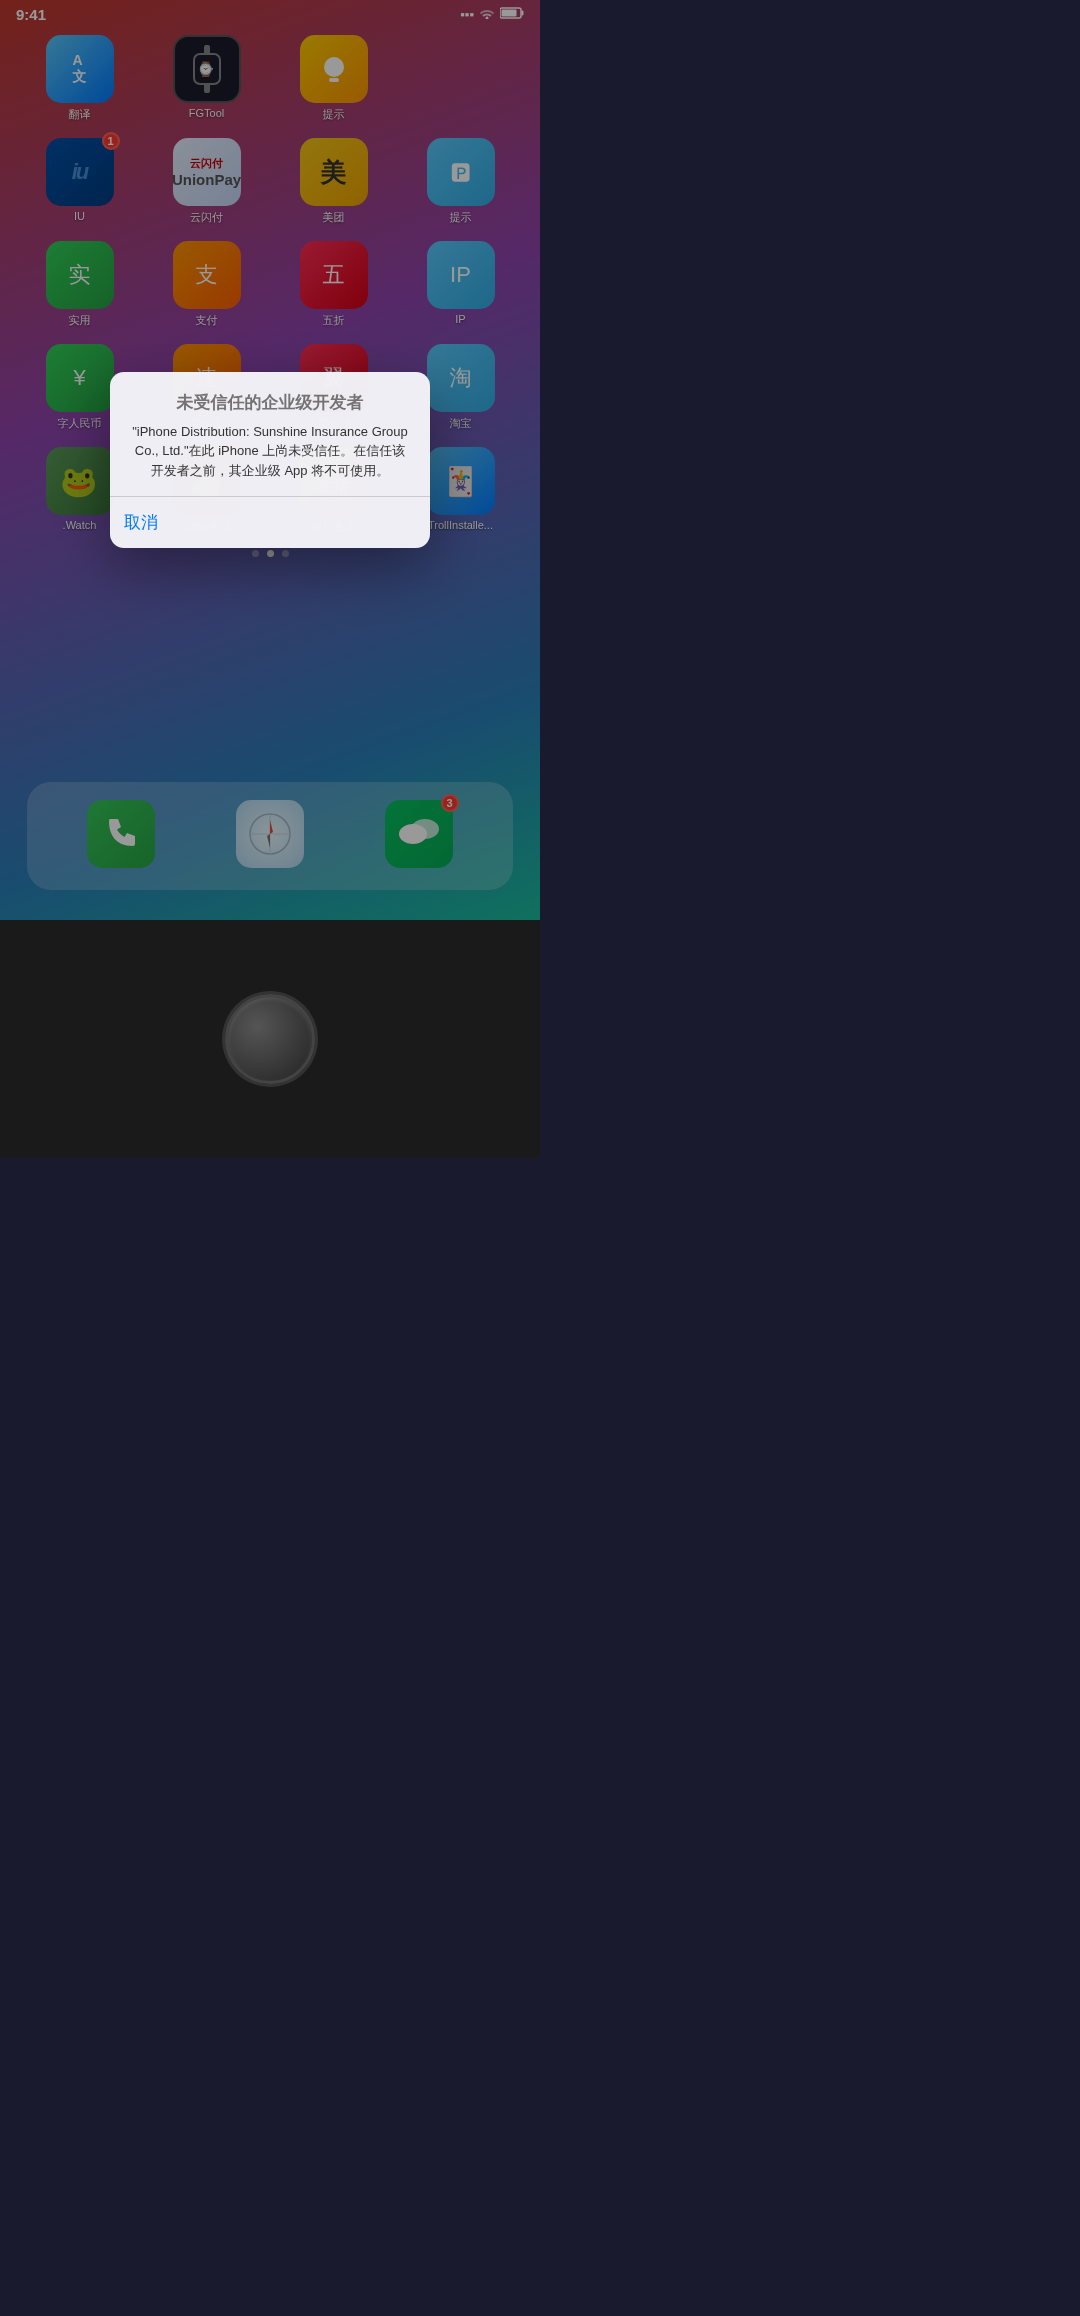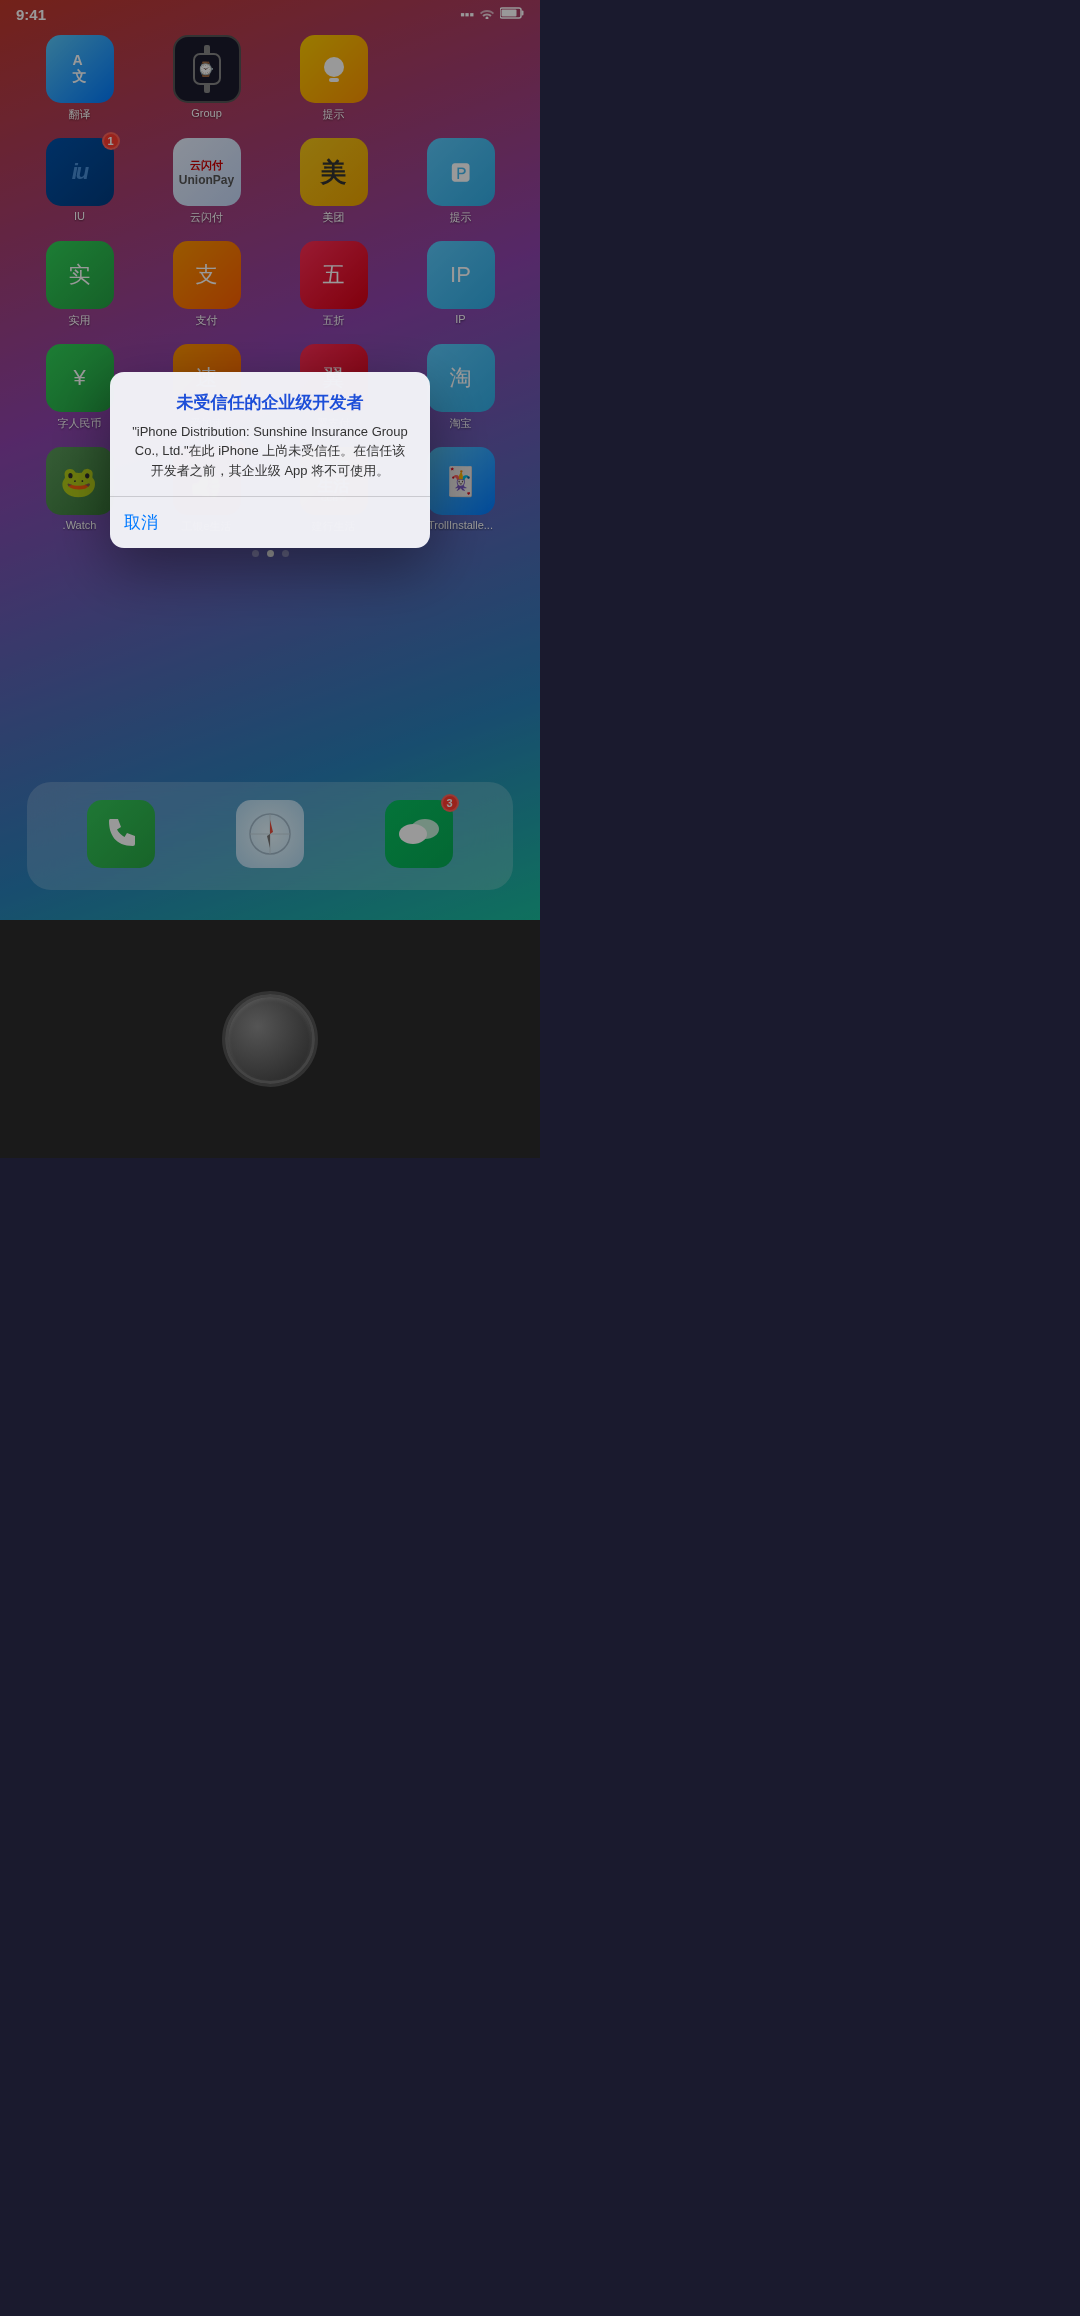--- a/index.html
+++ b/index.html
@@ -184,21 +184,21 @@
     }
 
     .alert-content {
       padding: 20px 20px 16px;
       text-align: center;
     }
 
     .alert-title {
       font-size: 17px;
       font-weight: 700;
-      color: #1d4ed8;
+      color: #737373;
       margin-bottom: 8px;
       line-height: 1.3;
     }
 
     .alert-message {
       font-size: 13px;
       color: #333;
       line-height: 1.5;
     }
 
@@ -280,21 +280,21 @@
           <div class="app-label">翻译</div>
         </div>
         <div class="app-item">
           <div class="app-icon icon-watch" style="background: rgb(28, 28, 46); border: 2px solid rgb(85, 85, 85);">
             <div style="display:flex;flex-direction:column;align-items:center;">
           <div style="width:6px;height:8px;background:#888;border-radius:2px 2px 0 0;"></div>
           <div style="width:28px;height:32px;border:2px solid #888;border-radius:7px;display:flex;align-items:center;justify-content:center;font-size:14px;color:#ccc;">⌚</div>
           <div style="width:6px;height:8px;background:#888;border-radius:0 0 2px 2px;"></div>
         </div>
           </div>
-          <div class="app-label">Group</div>
+          <div class="app-label">FGTool</div>
         </div>
         <div class="app-item">
           <div class="app-icon icon-tips">
             <svg width="36" height="36" viewBox="0 0 36 36">
           <circle cx="18" cy="16" r="10" fill="white"></circle>
           <rect x="13" y="27" width="10" height="4" rx="2" fill="white"></rect>
         </svg>
           </div>
           <div class="app-label">提示</div>
         </div>
@@ -304,21 +304,21 @@
           <div class="app-icon icon-iu">
             <span style="font-size:22px;font-weight:900;color:#4a90d9;font-style:italic;letter-spacing:-2px;">iu</span>
             <div class="badge">1</div>
           </div>
           <div class="app-label">IU</div>
         </div>
         <div class="app-item">
           <div class="app-icon icon-unionpay" style="background: linear-gradient(135deg, rgb(232, 240, 254), rgb(197, 216, 248));">
             <div style="display:flex;flex-direction:column;align-items:center;">
           <span style="font-size:11px;color:#c00;font-weight:900;">云闪付</span>
-          <span style="font-size:12px;color:#555;font-weight:600;">UnionPay</span>
+          <span style="font-size:15px;color:#555;font-weight:600;">UnionPay</span>
         </div>
           </div>
           <div class="app-label">云闪付</div>
         </div>
         <div class="app-item">
           <div class="app-icon icon-meituan">
             <span style="font-size:26px;font-weight:900;color:#333;">美</span>
           </div>
           <div class="app-label">美团</div>
         </div>

